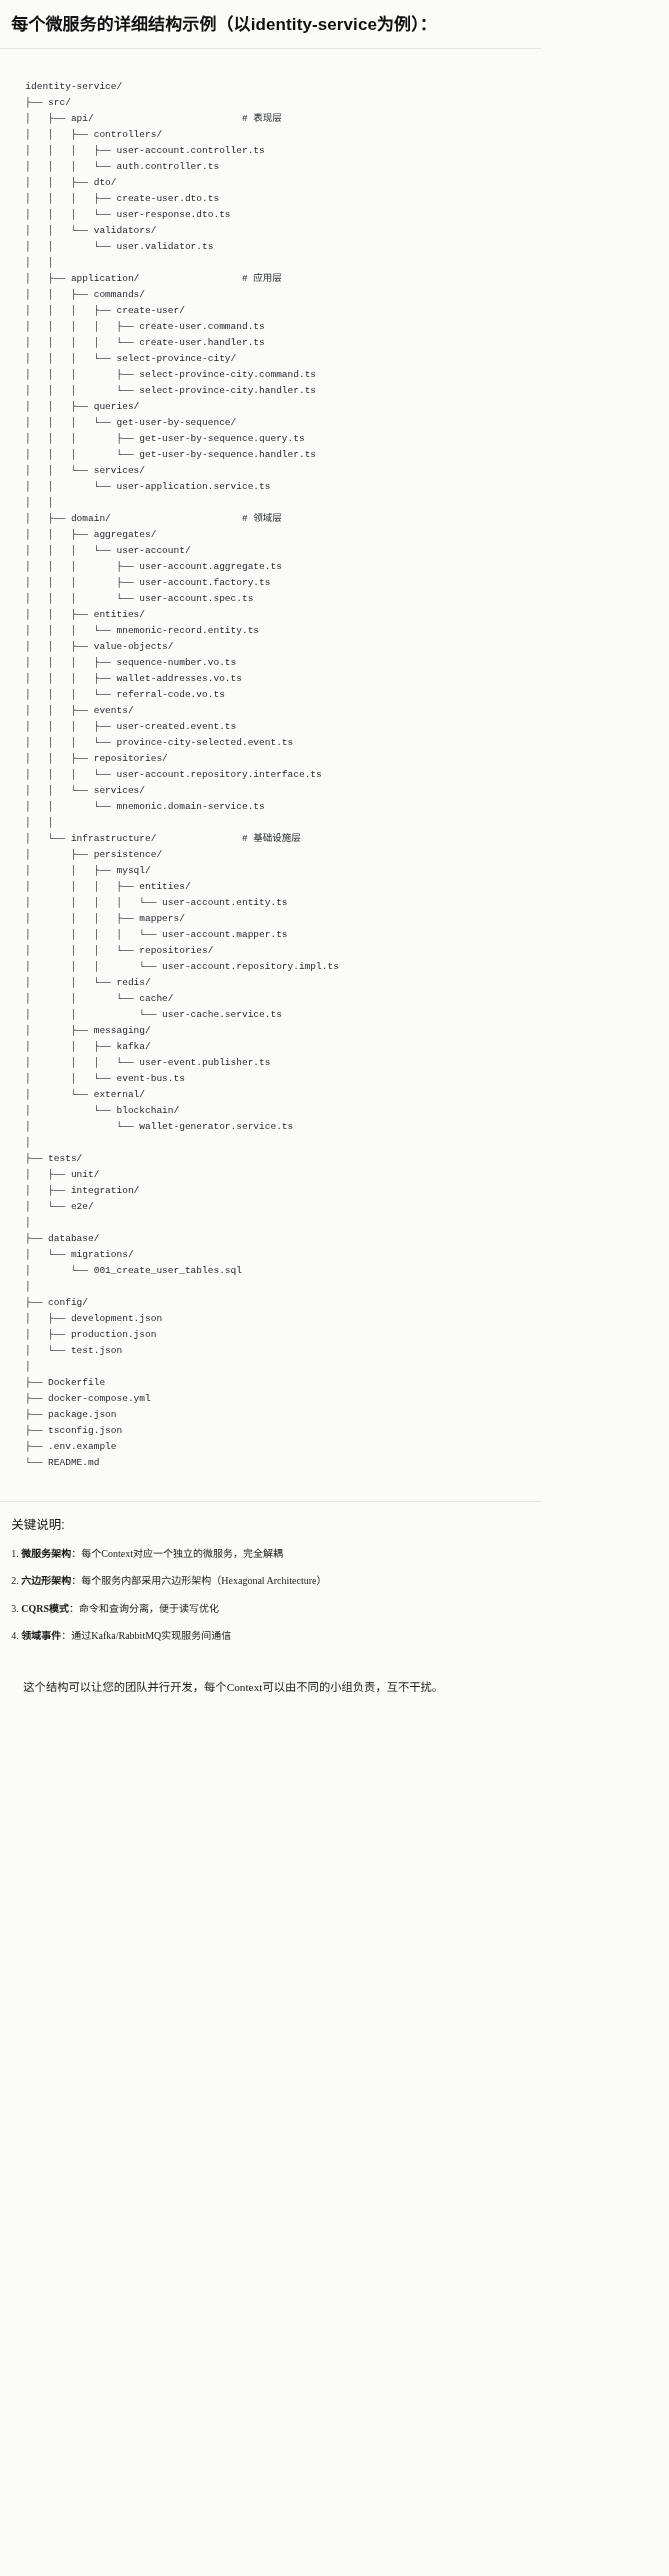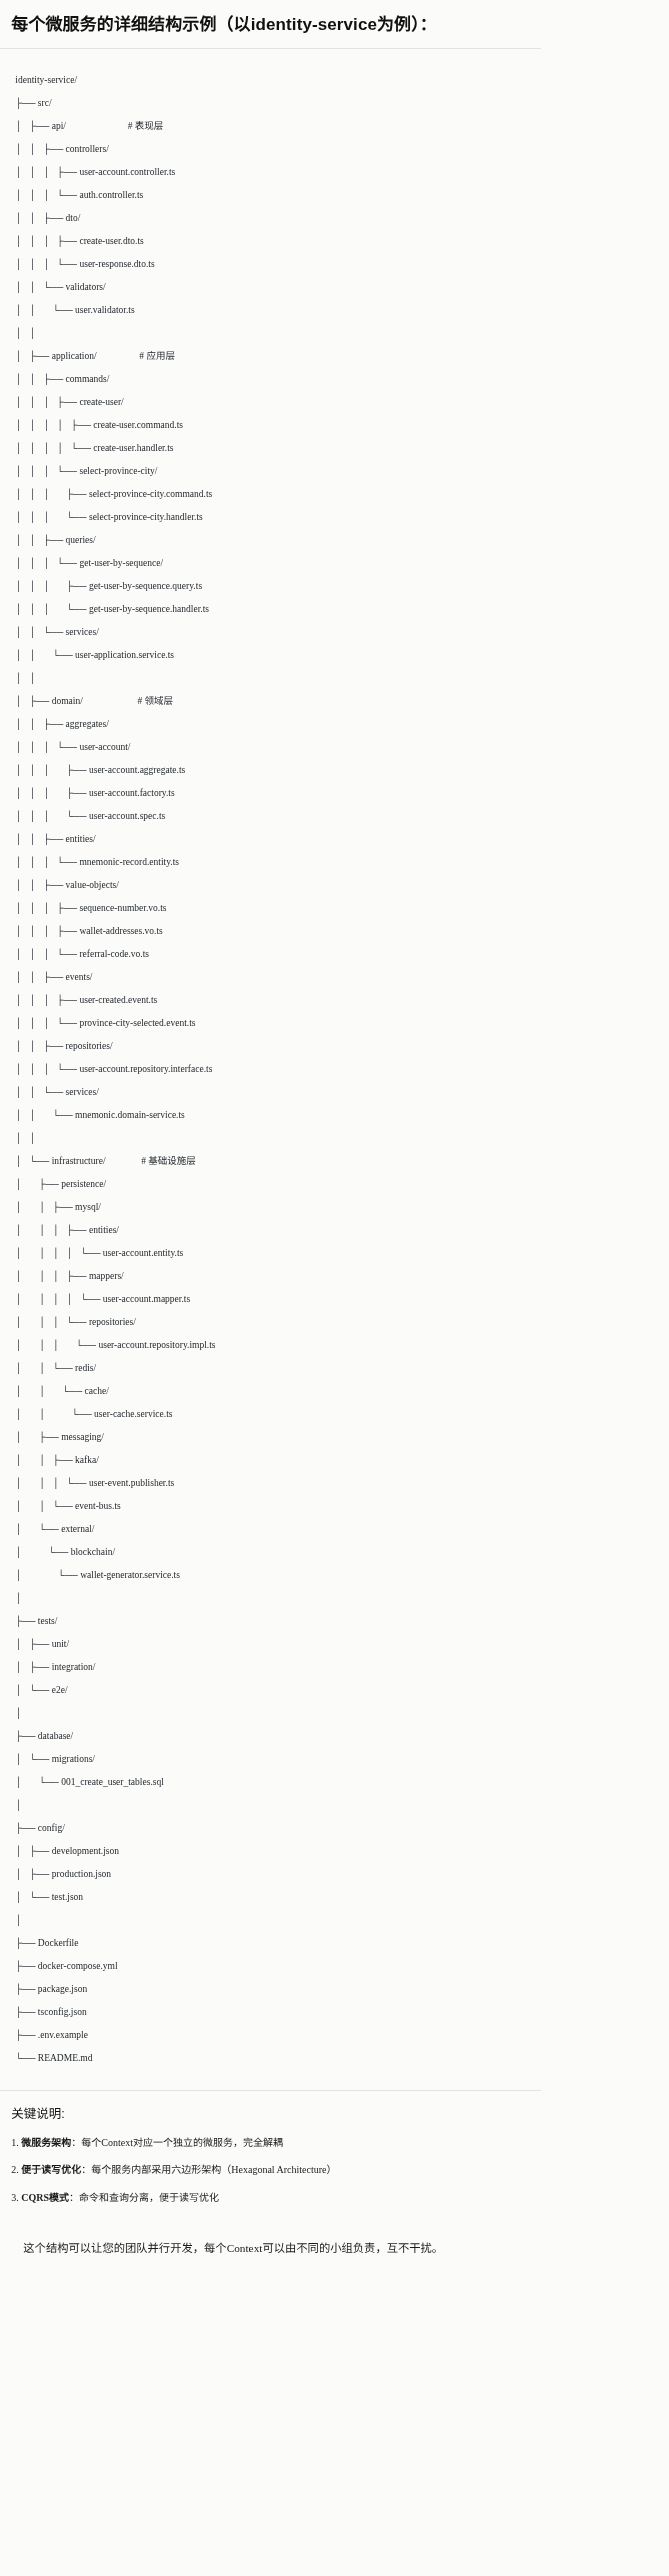--- a/index.html
+++ b/index.html
@@ -40,24 +40,24 @@
     margin: 0;
   }
 
   
   .tree-block {
     background: #fbfbf9;
     padding: 16.3px 11.3px 16.3px 11.3px;
     margin: 0;
   }
   pre.tree {
-    margin: 4px;
-    font-family: Liberation Serif, serif;
+    margin: 14px;
+    font-family: Liberation Mono, monospace;
     font-size: 9.5px;
-    line-height: 23px;
+    line-height: 16px;
     color: #24292e;
     white-space: pre;
     tab-size: 4;
     overflow: visible;
   }
 
   
   .keypoints {
     padding: 15px 11.3px 6.3px 11.3px;
   }
@@ -202,25 +202,29 @@
   <div class="keypoints">
     <h3 class="kp-title">关键说明:</h3>
 
     <ol class="kp-list">
       <li>
         <span class="num">1.</span>
         <span class="kp-term">微服务架构</span><span class="kp-sep">：</span><span class="kp-desc">每个Context对应一个独立的微服务，完全解耦</span>
       </li>
       <li>
         <span class="num">2.</span>
-        <span class="kp-term">便于读写优化</span><span class="kp-sep">：</span><span class="kp-desc">每个服务内部采用六边形架构（Hexagonal Architecture）</span>
+        <span class="kp-term">六边形架构</span><span class="kp-sep">：</span><span class="kp-desc">每个服务内部采用六边形架构（Hexagonal Architecture）</span>
       </li>
       <li>
         <span class="num">3.</span>
         <span class="kp-term">CQRS模式</span><span class="kp-sep">：</span><span class="kp-desc">命令和查询分离，便于读写优化</span>
       </li>
+      <li>
+        <span class="num">4.</span>
+        <span class="kp-term">领域事件</span><span class="kp-sep">：</span><span class="kp-desc">通过Kafka/RabbitMQ实现服务间通信</span>
+      </li>
     </ol>
   </div>
 
   <p class="kp-footer">这个结构可以让您的团队并行开发，每个Context可以由不同的小组负责，互不干扰。</p>
 
 </div>
 
 
 </body></html>

